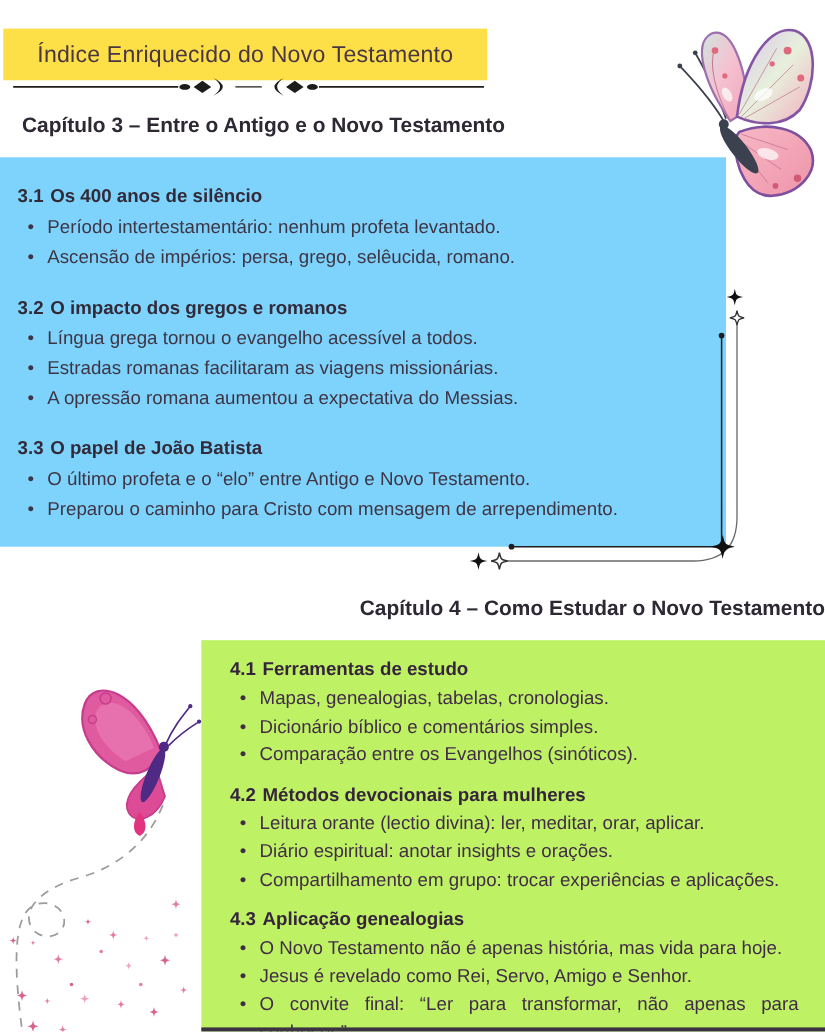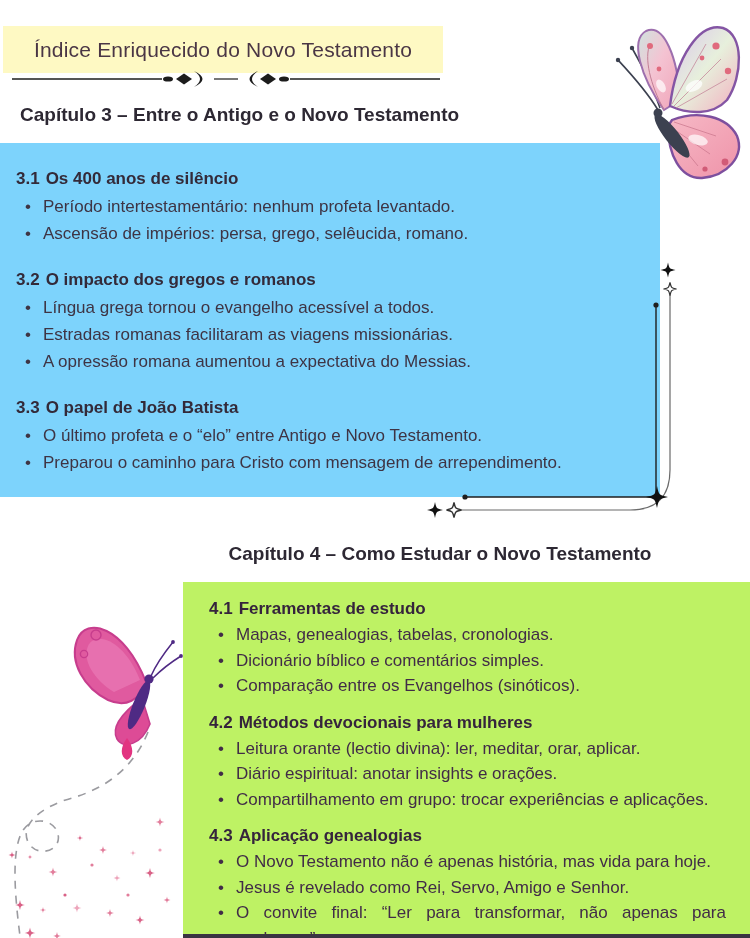--- a/index.html
+++ b/index.html
@@ -3,28 +3,28 @@
 <meta charset="utf-8">
 <style>
   html,body{margin:0;padding:0;background:#ffffff;}
   #page{
     position:relative;width:750px;height:938px;overflow:hidden;background:#ffffff;
     font-family:"Liberation Sans","DejaVu Sans",sans-serif;
   }
   
   .header-box{
     position:absolute;left:3px;top:26px;width:440px;height:47px;
-    background:#fef9c3;display:flex;align-items:center;justify-content:center;
+    background:#fde047;display:flex;align-items:center;justify-content:center;
   }
   .header-title{font-size:21px;color:#4a3645;letter-spacing:.2px;}
   .divider{position:absolute;left:10px;top:68px;width:432px;height:22px;}
   
   .chapter-heading{position:absolute;font-size:19px;font-weight:bold;color:#2d2833;}
   #ch3-heading{left:20px;top:104px;}
-  #ch4-heading{left:130px;top:543px;width:620px;text-align:center;}
+  #ch4-heading{left:130px;top:543px;width:620px;text-align:right;}
   
   .content-box{position:absolute;box-sizing:border-box;}
   #box3{
     left:0;top:143px;width:660px;height:354px;background:#7dd3fc;
     padding:24px 18px 0 16px;z-index:1;
   }
   #box4{
     left:183px;top:582px;width:567px;height:356px;background:#bef264;
     padding:15px 24px 0 26px;z-index:1;overflow:hidden;
   }

